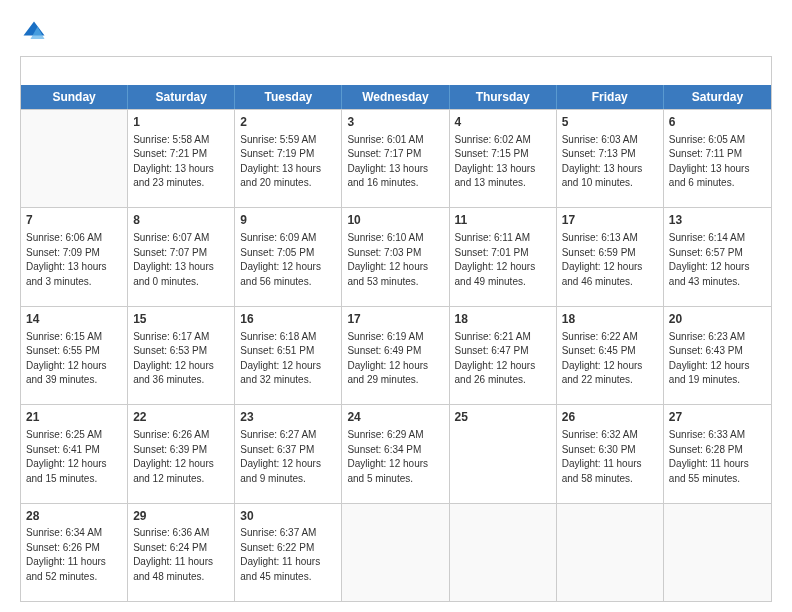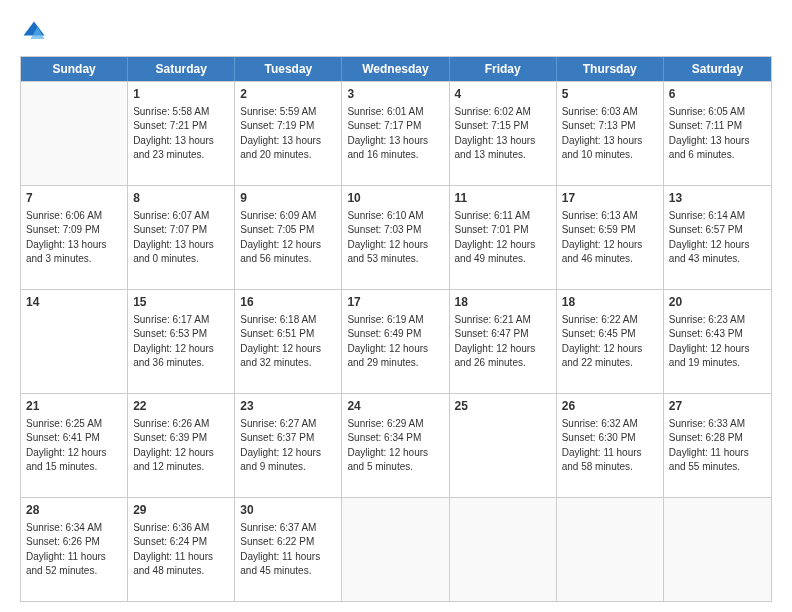--- a/index.html
+++ b/index.html
@@ -54,20 +54,21 @@
     .calendar {
       flex: 1;
       display: flex;
       flex-direction: column;
       border: 1px solid #ccc;
     }
     .calendar-header {
       display: grid;
       grid-template-columns: repeat(7, 1fr);
       background: #3a7abf;
+      margin-top: 28px;
     }
     .cal-header-cell {
       color: #fff;
       font-size: 12px;
       font-weight: bold;
       text-align: center;
       padding: 5px 2px;
       border-right: 1px solid #5a9ad0;
     }
     .cal-header-cell:last-child { border-right: none; }
@@ -126,22 +127,22 @@
       <div class="subtitle"></div>
     </div>
   </div>
 
   <div class="calendar">
     <div class="calendar-header">
     <div class="cal-header-cell">Sunday</div>
         <div class="cal-header-cell">Saturday</div>
         <div class="cal-header-cell">Tuesday</div>
         <div class="cal-header-cell">Wednesday</div>
+        <div class="cal-header-cell">Thursday</div>
         <div class="cal-header-cell">Friday</div>
-        <div class="cal-header-cell">Thursday</div>
         <div class="cal-header-cell">Saturday</div>
       </div>
     <div class="calendar-body">
     <div class="cal-row">
           <div class="cal-cell empty"></div>
           <div class="cal-cell"><span class="day-num">1</span><span class="cell-text">Sunrise: 5:58 AM<br>Sunset: 7:21 PM<br>Daylight: 13 hours and 23 minutes.</span></div>
           <div class="cal-cell"><span class="day-num">2</span><span class="cell-text">Sunrise: 5:59 AM<br>Sunset: 7:19 PM<br>Daylight: 13 hours and 20 minutes.</span></div>
           <div class="cal-cell"><span class="day-num">3</span><span class="cell-text">Sunrise: 6:01 AM<br>Sunset: 7:17 PM<br>Daylight: 13 hours and 16 minutes.</span></div>
           <div class="cal-cell"><span class="day-num">4</span><span class="cell-text">Sunrise: 6:02 AM<br>Sunset: 7:15 PM<br>Daylight: 13 hours and 13 minutes.</span></div>
           <div class="cal-cell"><span class="day-num">5</span><span class="cell-text">Sunrise: 6:03 AM<br>Sunset: 7:13 PM<br>Daylight: 13 hours and 10 minutes.</span></div>
@@ -150,21 +151,21 @@
         <div class="cal-row">
           <div class="cal-cell"><span class="day-num">7</span><span class="cell-text">Sunrise: 6:06 AM<br>Sunset: 7:09 PM<br>Daylight: 13 hours and 3 minutes.</span></div>
           <div class="cal-cell"><span class="day-num">8</span><span class="cell-text">Sunrise: 6:07 AM<br>Sunset: 7:07 PM<br>Daylight: 13 hours and 0 minutes.</span></div>
           <div class="cal-cell"><span class="day-num">9</span><span class="cell-text">Sunrise: 6:09 AM<br>Sunset: 7:05 PM<br>Daylight: 12 hours and 56 minutes.</span></div>
           <div class="cal-cell"><span class="day-num">10</span><span class="cell-text">Sunrise: 6:10 AM<br>Sunset: 7:03 PM<br>Daylight: 12 hours and 53 minutes.</span></div>
           <div class="cal-cell"><span class="day-num">11</span><span class="cell-text">Sunrise: 6:11 AM<br>Sunset: 7:01 PM<br>Daylight: 12 hours and 49 minutes.</span></div>
           <div class="cal-cell"><span class="day-num">17</span><span class="cell-text">Sunrise: 6:13 AM<br>Sunset: 6:59 PM<br>Daylight: 12 hours and 46 minutes.</span></div>
           <div class="cal-cell"><span class="day-num">13</span><span class="cell-text">Sunrise: 6:14 AM<br>Sunset: 6:57 PM<br>Daylight: 12 hours and 43 minutes.</span></div>
         </div>
         <div class="cal-row">
-          <div class="cal-cell"><span class="day-num">14</span></div>
+          <div class="cal-cell"><span class="day-num">14</span><span class="cell-text">Sunrise: 6:15 AM<br>Sunset: 6:55 PM<br>Daylight: 12 hours and 39 minutes.</span></div>
           <div class="cal-cell"><span class="day-num">15</span><span class="cell-text">Sunrise: 6:17 AM<br>Sunset: 6:53 PM<br>Daylight: 12 hours and 36 minutes.</span></div>
           <div class="cal-cell"><span class="day-num">16</span><span class="cell-text">Sunrise: 6:18 AM<br>Sunset: 6:51 PM<br>Daylight: 12 hours and 32 minutes.</span></div>
           <div class="cal-cell"><span class="day-num">17</span><span class="cell-text">Sunrise: 6:19 AM<br>Sunset: 6:49 PM<br>Daylight: 12 hours and 29 minutes.</span></div>
           <div class="cal-cell"><span class="day-num">18</span><span class="cell-text">Sunrise: 6:21 AM<br>Sunset: 6:47 PM<br>Daylight: 12 hours and 26 minutes.</span></div>
           <div class="cal-cell"><span class="day-num">18</span><span class="cell-text">Sunrise: 6:22 AM<br>Sunset: 6:45 PM<br>Daylight: 12 hours and 22 minutes.</span></div>
           <div class="cal-cell"><span class="day-num">20</span><span class="cell-text">Sunrise: 6:23 AM<br>Sunset: 6:43 PM<br>Daylight: 12 hours and 19 minutes.</span></div>
         </div>
         <div class="cal-row">
           <div class="cal-cell"><span class="day-num">21</span><span class="cell-text">Sunrise: 6:25 AM<br>Sunset: 6:41 PM<br>Daylight: 12 hours and 15 minutes.</span></div>
           <div class="cal-cell"><span class="day-num">22</span><span class="cell-text">Sunrise: 6:26 AM<br>Sunset: 6:39 PM<br>Daylight: 12 hours and 12 minutes.</span></div>

